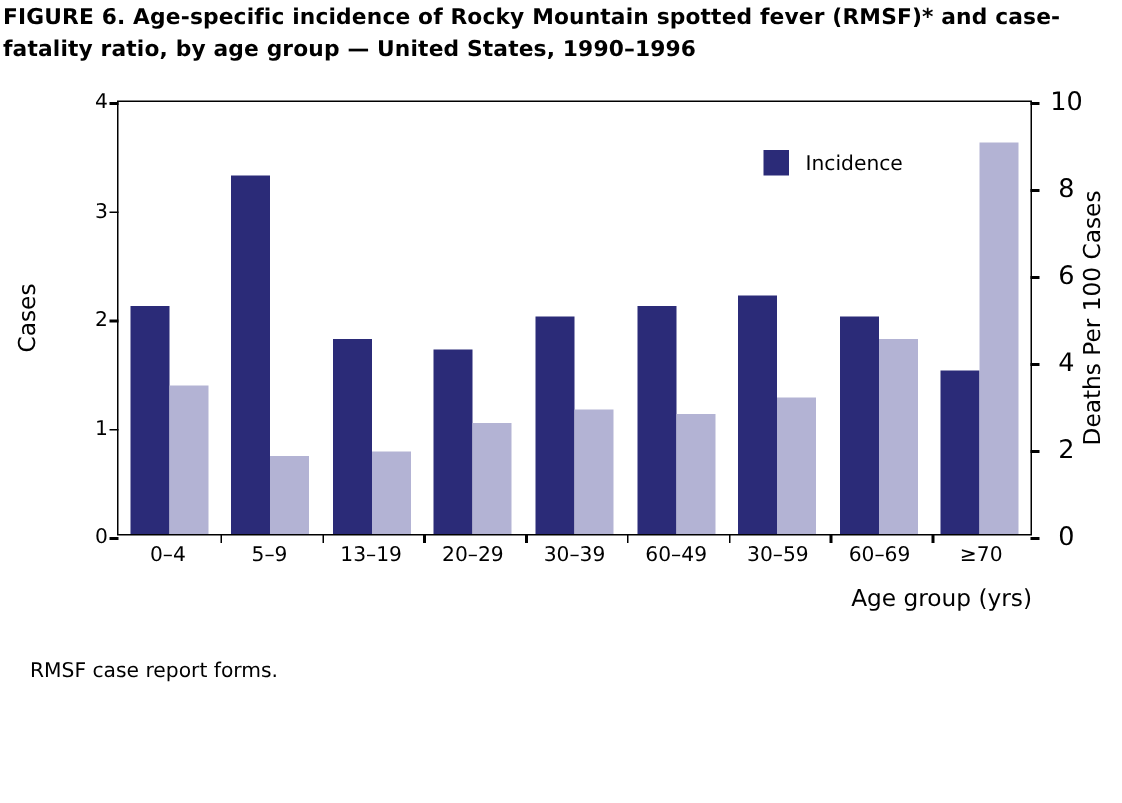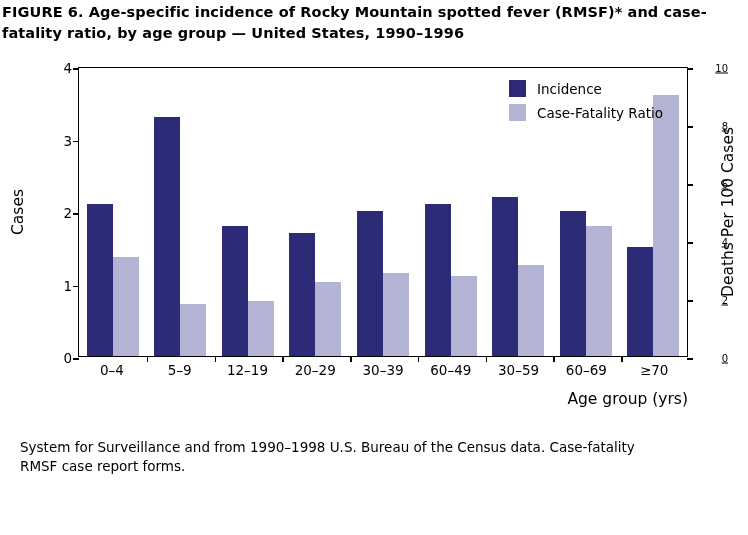--- a/index.html
+++ b/index.html
@@ -76,25 +76,24 @@
     width: 34px;
     text-align: right;
     font-size: 13.5px;
     transform: translateY(-50%);
     padding-right: 7px;
   }
   .ytick-right {
     position: absolute;
     left: 100%;
     width: 34px;
-    text-align: right;
-    font-size: 10px;
+    text-align: center;
+    font-size: 17px;
     transform: translateY(-50%);
     padding-left: 7px;
-    text-decoration: underline;
   }
   .tickmark-left {
     position: absolute;
     right: 100%;
     width: 6px;
     height: 1.5px;
     background: #000;
   }
   .tickmark-right {
     position: absolute;
@@ -143,21 +142,21 @@
     position: absolute;
     left: 728px;
     top: 157px;
     font-size: 15.5px;
     transform: translate(-50%, -50%) rotate(-90deg);
     white-space: nowrap;
   }
   .legend {
     position: absolute;
     left: 430px;
-    top: 12px;
+    top: 32px;
     font-size: 13.5px;
   }
   .legend-row {
     display: flex;
     flex-direction: row;
     align-items: center;
     margin-bottom: 7px;
   }
   .swatch {
     width: 17px;
@@ -268,38 +267,33 @@
         <div class="bar inc" style="height:108.75px"></div>
         <div class="bar cfr" style="height:261px"></div>
       </div>
     </div>
 
     <div class="legend">
       <div class="legend-row">
         <div class="swatch inc"></div>
         <div>Incidence</div>
       </div>
-      <div class="legend-row">
-        <div class="swatch cfr"></div>
-        <div>Case-Fatality Ratio</div>
-      </div>
     </div>
   </div>
 
   <div class="xlabels">
     <div>0–4</div>
     <div>5–9</div>
-    <div>12–19</div>
+    <div>13–19</div>
     <div>20–29</div>
     <div>30–39</div>
     <div>60–49</div>
     <div>30–59</div>
     <div>60–69</div>
     <div>≥70</div>
   </div>
 
   <div class="xaxis-title">Age group (yrs)</div>
 </div>
 
 <div class="footnotes">
-  <div class="fn-line fn-indent">System for Surveillance and from 1990–1998 U.S. Bureau of the Census data. Case-fatality</div>
   <div class="fn-line fn-indent">RMSF case report forms.</div>
 </div>
 
 </body></html>

